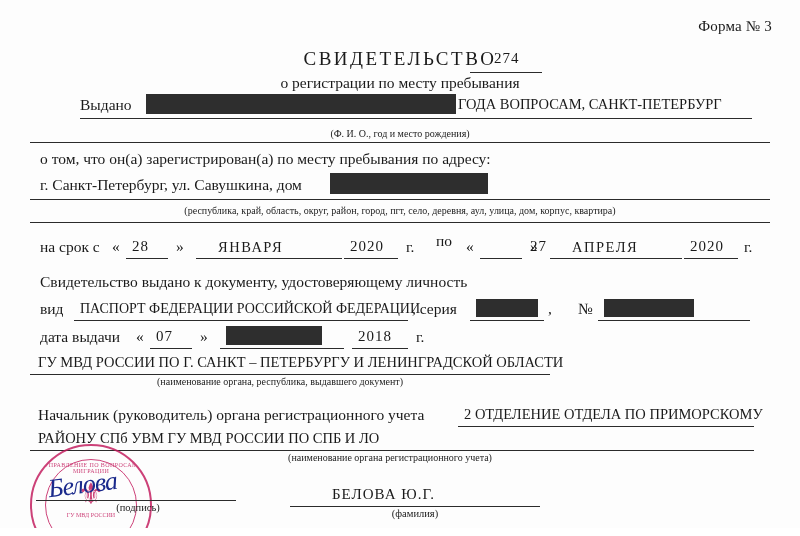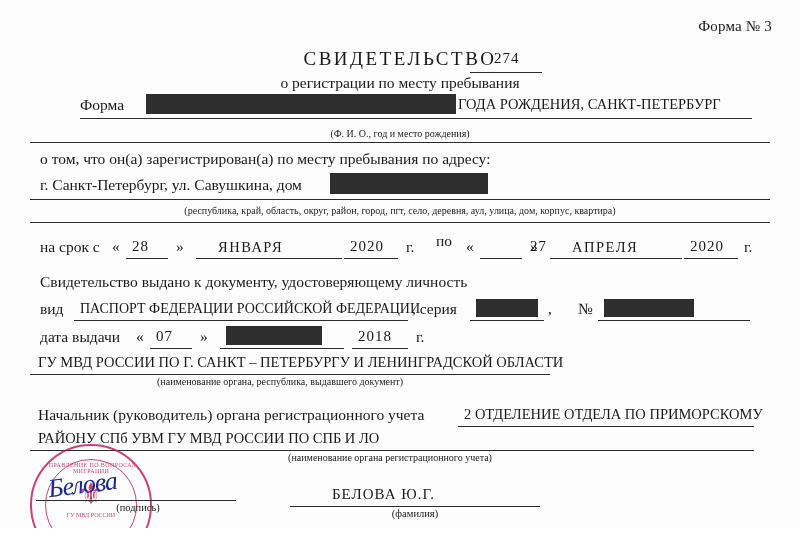--- a/index.html
+++ b/index.html
@@ -170,23 +170,23 @@
 
 <div class="page">
 
   <div class="form-no">Форма № 3</div>
 
   <div class="title">СВИДЕТЕЛЬСТВО</div>
   <div class="cert-number handwrite">274</div>
   <div class="cert-number-line"></div>
   <div class="subtitle">о регистрации по месту пребывания</div>
 
-  <div class="row" style="top:96px; left:80px;">Форма</div>
+  <div class="row" style="top:96px; left:80px;">Выдано</div>
   <div class="redact" style="top:94px; left:146px; width:310px; height:20px;"></div>
-  <div class="row" style="top:96px; left:458px; font-size:14.5px;">ГОДА РОЖДЕНИЯ, САНКТ-ПЕТЕРБУРГ</div>
+  <div class="row" style="top:96px; left:458px; font-size:14.5px;">ГОДА ВОПРОСАМ, САНКТ-ПЕТЕРБУРГ</div>
   <div class="hline" style="top:118px; left:80px; width:672px;"></div>
 
   <div class="hline" style="top:142px; left:30px; width:740px;"></div>
   <div class="small-center" style="top:128px;">(Ф. И. О., год и место рождения)</div>
 
   <div class="row" style="top:150px; left:40px;">о том, что он(а) зарегистрирован(а) по месту пребывания по адресу:</div>
 
   <div class="row" style="top:176px; left:40px;">г. Санкт-Петербург, ул. Савушкина, дом</div>
   <div class="redact" style="top:173px; left:330px; width:158px; height:21px;"></div>
   <div class="hline" style="top:199px; left:30px; width:740px;"></div>

